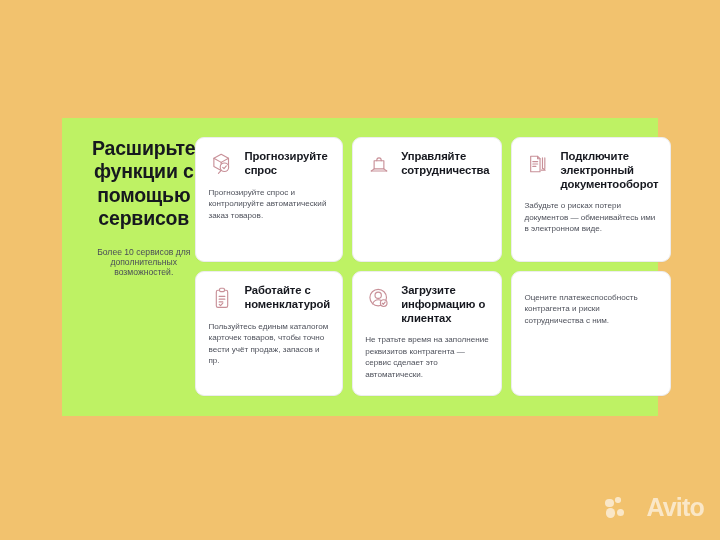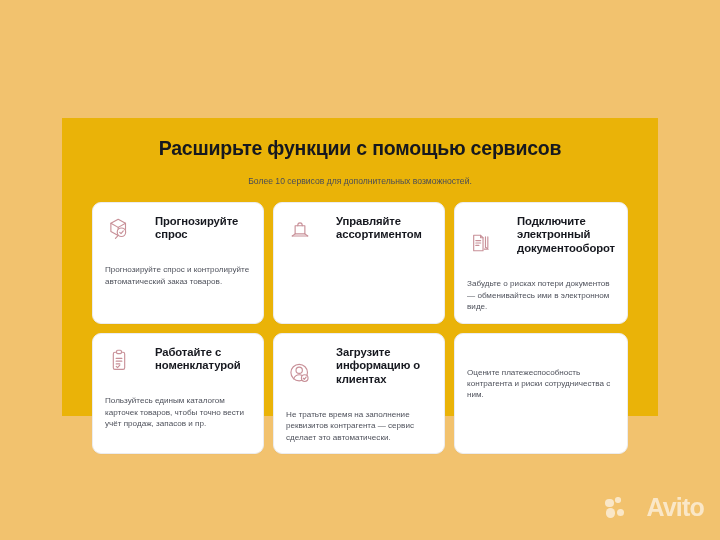--- a/index.html
+++ b/index.html
@@ -16,24 +16,24 @@
     position: relative;
   }
 
   
   #promo-panel {
     position: absolute;
     left: 62px;
     top: 118px;
     width: 596px;
     height: 298px;
-    background: #eab308;
+    background: #bef264;
     padding: 19px 30px 20px 30px;
     display: flex;
-    flex-direction: column;
+    flex-direction: row;
   }
 
   
   #panel-header {
     text-align: center;
     margin-bottom: 15px;
   }
 
   #panel-title {
     font-size: 19.5px;
@@ -65,22 +65,22 @@
     border: 1px solid #ECECEE;
     border-radius: 9px;
     padding: 11px 12px 10px 12px;
     display: flex;
     flex-direction: column;
     box-shadow: 0 1px 1px rgba(0,0,0,0.015);
   }
 
   .card-head {
     display: flex;
-    align-items: flex-end;
-    gap: 23px;
+    align-items: flex-start;
+    gap: 9px;
   }
 
   .card-icon {
     flex: 0 0 auto;
     width: 27px;
     height: 27px;
     display: flex;
     align-items: center;
     justify-content: center;
     margin-top: 1px;
@@ -98,21 +98,21 @@
     color: #16181F;
     line-height: 1.22;
     letter-spacing: -0.1px;
     padding-top: 1px;
   }
 
   .card-body {
     font-size: 8.1px;
     color: #4E515B;
     line-height: 1.42;
-    margin-top: 22px;
+    margin-top: 9px;
   }
 
   
   #avito-watermark {
     position: absolute;
     right: 16px;
     bottom: 20px;
     display: flex;
     align-items: center;
     gap: 20px;
@@ -179,21 +179,21 @@
       <div class="card-head">
         <span class="card-icon">
           <svg viewBox="0 0 32 32" fill="none" stroke="#C89098" stroke-width="1.4" stroke-linecap="round" stroke-linejoin="round">
             <path d="M10 12 L10 22 L22 22 L22 12 Z"></path>
             <path d="M13.2 12 C13.2 9.6 14.4 8.4 16 8.4 C17.6 8.4 18.8 9.6 18.8 12"></path>
             <path d="M6.5 24.6 L25.5 24.6"></path>
             <path d="M10 22 L6.5 24.6"></path>
             <path d="M22 22 L25.5 24.6"></path>
           </svg>
         </span>
-        <div class="card-title">Управляйте ассортиментом</div>
+        <div class="card-title">Управляйте сотрудничества</div>
       </div>
     </div>
 
     <div class="service-card">
       <div class="card-head">
         <span class="card-icon">
           <svg viewBox="0 0 32 32" fill="none" stroke="#C89098" stroke-width="1.4" stroke-linecap="round" stroke-linejoin="round">
             <path d="M7 6.5 L15.5 6.5 L18.5 9.5 L18.5 25.5 L7 25.5 Z"></path>
             <path d="M15.5 6.5 L15.5 9.5 L18.5 9.5"></path>
             <path d="M9.6 13 L15.6 13"></path>

